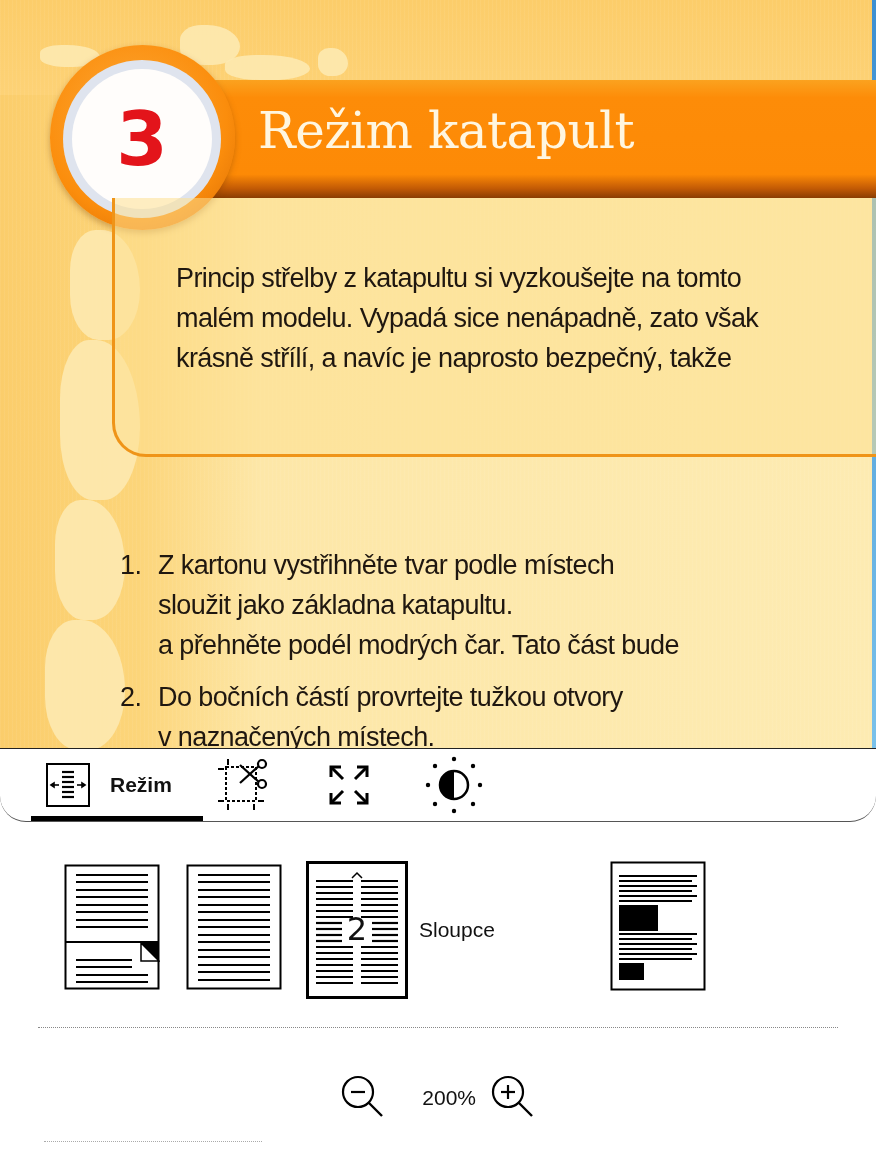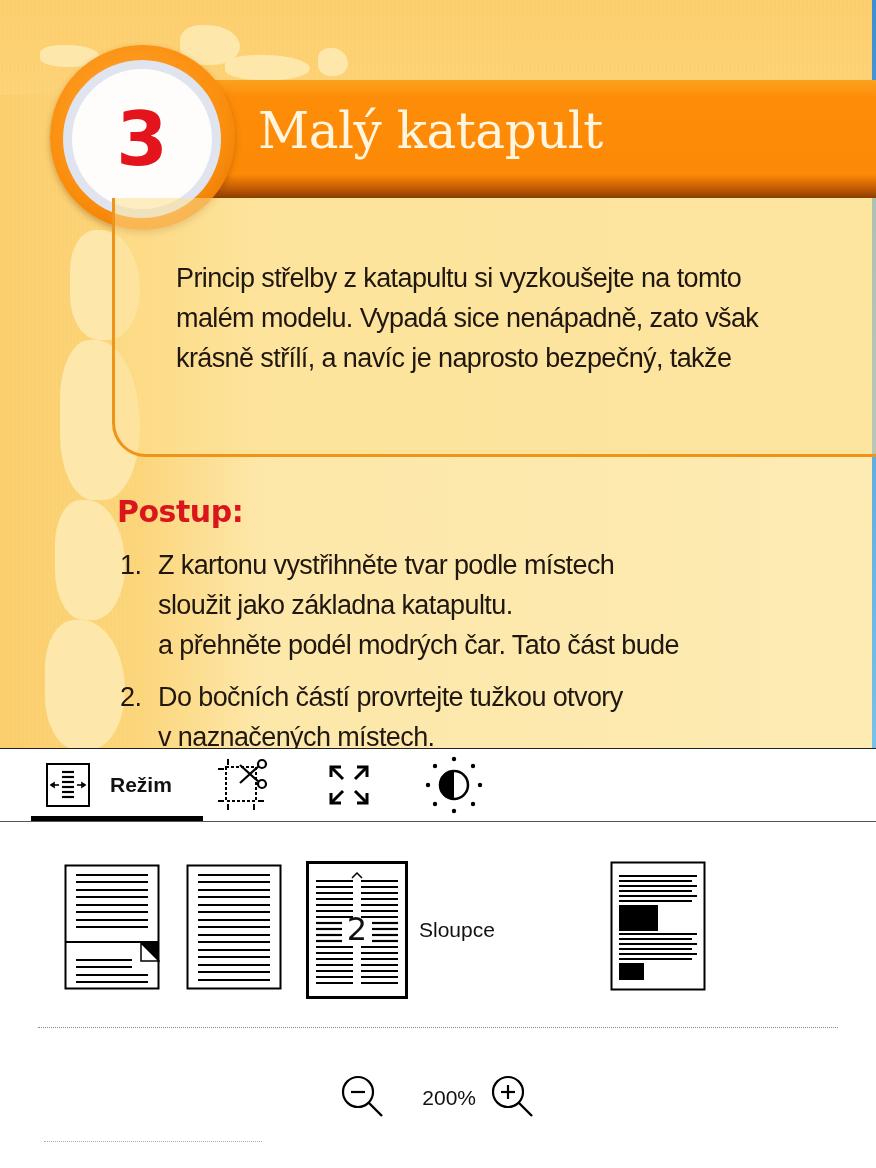--- a/index.html
+++ b/index.html
@@ -38,21 +38,21 @@
 
     .section-heading { position:absolute; left:117px; top:494px; font-family:"DejaVu Sans", sans-serif; font-weight:bold;
       font-size:30px; color:#d8161c; letter-spacing:-0.5px; }
     .steps { position:absolute; left:120px; top:545px; width:700px; font-size:27px; line-height:40px; color:#1f1710; letter-spacing:-0.6px; }
     .step { position:relative; padding-left:38px; margin-bottom:12px; }
     .step .num { position:absolute; left:0; top:0; }
     .step .line { display:block; }
 
     
     .panel { position:absolute; left:0; top:748px; width:876px; height:420px; background:#fff; border-top:1px solid #222; }
-    .tabs { position:absolute; left:0; top:0; width:876px; height:72px; border-bottom:1px solid #555; }
+    .tabs { position:absolute; left:0; top:0; width:876px; height:72px; border-bottom:1px solid #555;border-radius:26px; }
     .tab { position:absolute; top:8px; height:56px; display:flex; align-items:center; justify-content:center; cursor:pointer; }
     .tab-label { font-weight:bold; font-size:21px; color:#111; margin-left:18px; }
     .tab-underline { position:absolute; left:31px; top:67px; width:172px; height:5px; background:#000; }
 
     .mode-option { position:absolute; cursor:pointer; }
     .mode-option svg { display:block; }
     .columns-label { position:absolute; left:419px; top:918px; font-size:21px; color:#111; }
 
     .dotted-divider { position:absolute; left:38px; top:1027px; width:800px; border-top:1px dotted #888; }
     .zoom-row { position:absolute; left:0; top:1074px; width:876px; height:50px; }
@@ -71,35 +71,34 @@
   <div class="blob" style="left:180px;top:25px;width:60px;height:40px;"></div>
   <div class="blob" style="left:225px;top:55px;width:85px;height:25px;"></div>
   <div class="blob" style="left:318px;top:48px;width:30px;height:28px;"></div>
   <div class="blob" style="left:70px;top:230px;width:70px;height:110px;"></div>
   <div class="blob" style="left:60px;top:340px;width:80px;height:160px;"></div>
   <div class="blob" style="left:55px;top:500px;width:70px;height:120px;"></div>
   <div class="blob" style="left:45px;top:620px;width:80px;height:130px;"></div>
   <div class="right-edge"></div>
 
   <div class="title-bar"></div>
-  <div class="title-text">Malý katapult</div>
+  <div class="title-text">Režim katapult</div>
 
   <div class="badge-outer"></div>
   <div class="badge-ring"></div>
   <div class="badge-inner"></div>
   <div class="badge-num">3</div>
 
   <div class="intro-box"></div>
   <div class="intro-text">
     <span>Princip střelby z katapultu si vyzkoušejte na tomto</span>
     <span>malém modelu. Vypadá sice nenápadně, zato však</span>
     <span>krásně střílí, a navíc je naprosto bezpečný, takže</span>
   </div>
 
-  <div class="section-heading">Postup:</div>
 
   <div class="steps">
     <div class="step">
       <span class="num">1.</span>
       <span class="line">Z kartonu vystřihněte tvar podle místech</span>
       <span class="line">sloužit jako základna katapultu.</span>
       <span class="line">a přehněte podél modrých čar. Tato část bude</span>
     </div>
     <div class="step">
       <span class="num">2.</span>

